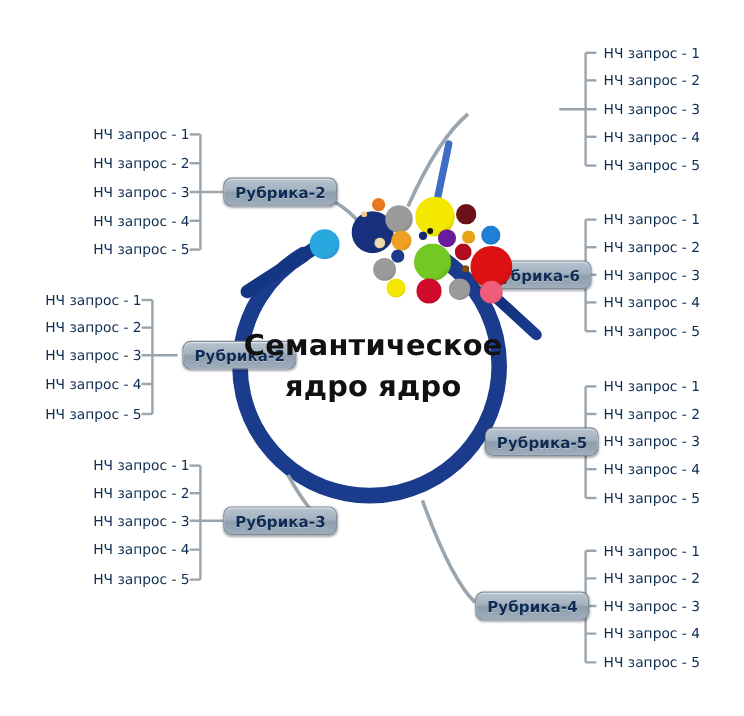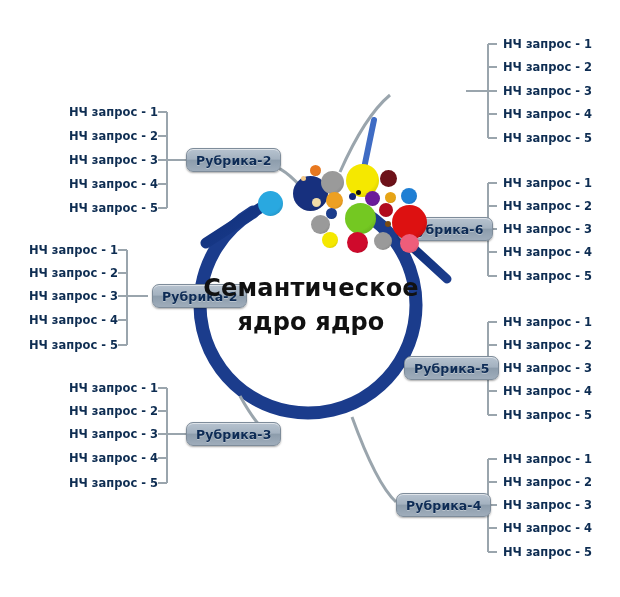--- a/index.html
+++ b/index.html
@@ -28,21 +28,21 @@
     box-shadow:0 1px 2px rgba(0,0,0,.35), inset 0 1px 0 rgba(255,255,255,.55);
     text-shadow:0 1px 0 rgba(255,255,255,.35);
     z-index:6;
   }
   .pill.behind{z-index:2;}
 
   
   .leaf{
     position:absolute;
     font-size:11.5px;
-    font-weight:bold;
+    font-weight:normal;
     color:#0e2d52;
     white-space:nowrap;
     line-height:1;
     z-index:5;
   }
   .leaf.r{text-align:left;}
   .leaf.l{text-align:right;}
 
   
   #center-title{

